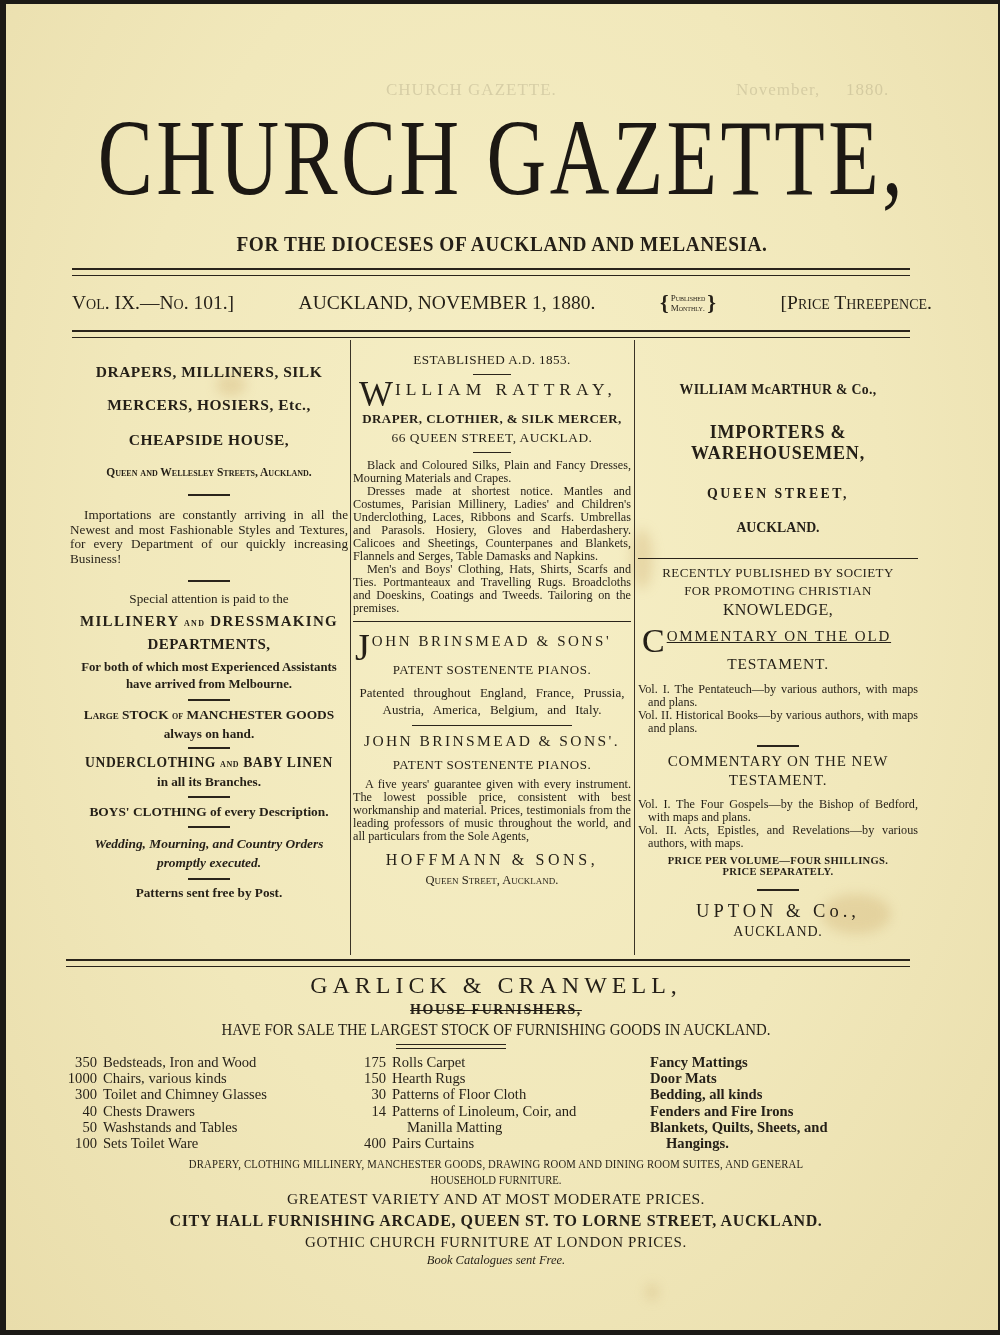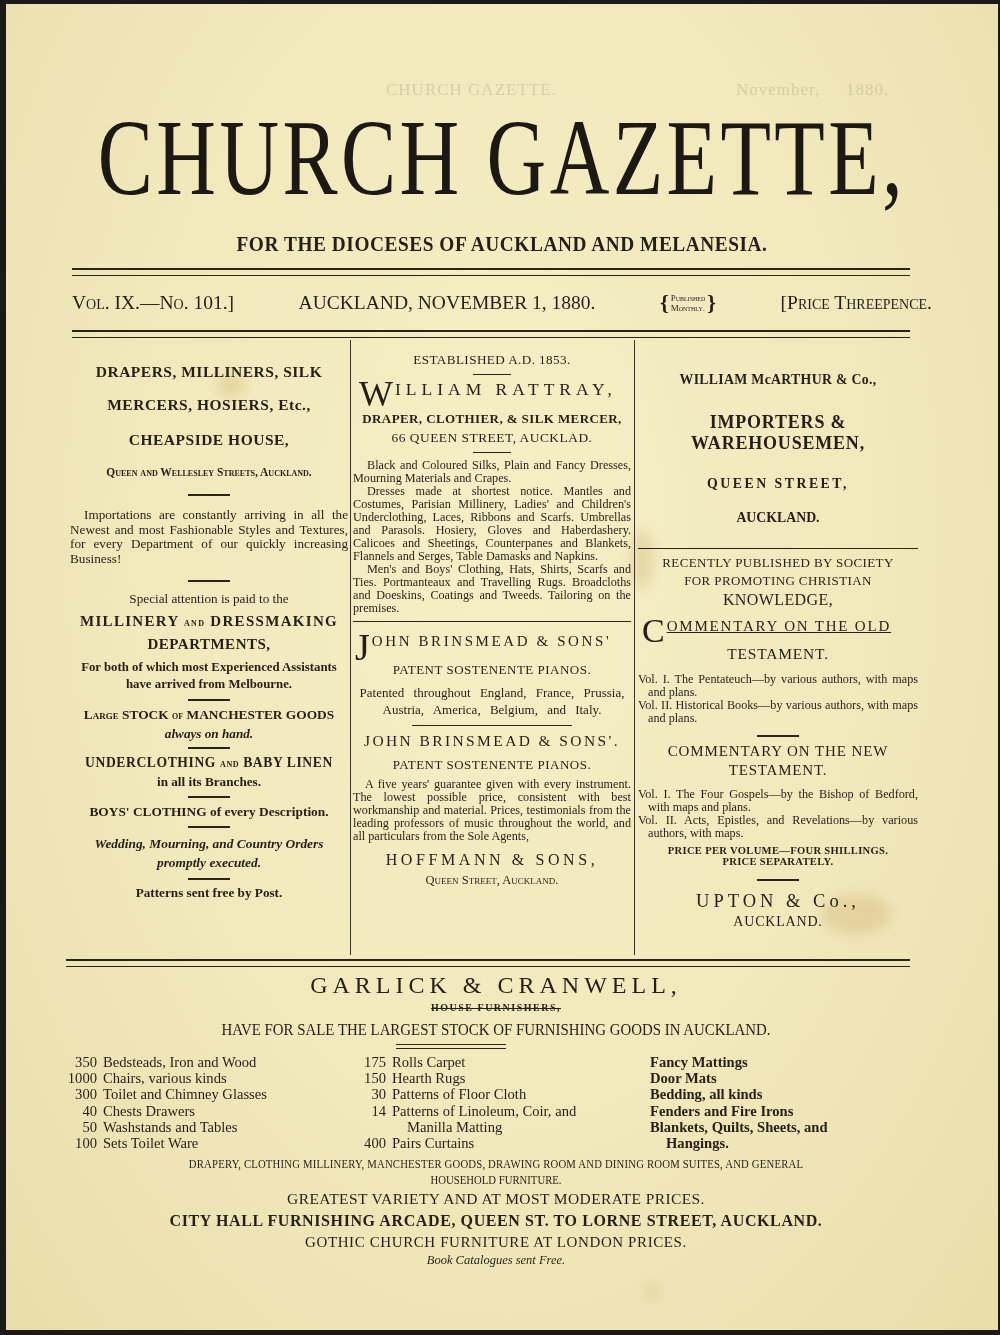--- a/index.html
+++ b/index.html
@@ -130,21 +130,21 @@
     </div>
     <div class="h15b" style="margin-top:6px;">DEPARTMENTS,</div>
     <div class="t13 b" style="margin-top:6px;font-size:12.8px;line-height:17px;">For both of which most Experienced Assistants have arrived from Melbourne.</div>
     <div class="short-rule" style="margin-top:6px;margin-bottom:6px;"></div>
     <div class="b" style="font-size:13.4px;">
       <span class="sc">Large</span>
       <span>STOCK</span>
       <span class="sc" style="font-size:11px;">of</span>
       <span>MANCHESTER GOODS</span>
     </div>
-    <div class="t13 b" style="margin-top:4px;font-style:italic;">always on hand.</div>
+    <div class="t13 b" style="margin-top:4px;">always on hand.</div>
     <div class="short-rule" style="margin-top:6px;margin-bottom:6px;"></div>
     <div class="b" style="font-size:13.6px;letter-spacing:0.6px;">
       <span>UNDERCLOTHING</span>
       <span class="sc" style="font-size:11px;">and</span>
       <span>BABY LINEN</span>
     </div>
     <div class="t13 b" style="margin-top:4px;">in all its Branches.</div>
     <div class="short-rule" style="margin-top:6px;margin-bottom:6px;"></div>
     <div class="b" style="font-size:13.4px;">
       <span>BOYS' CLOTHING</span>
@@ -178,21 +178,21 @@
     <div style="font-size:13px;line-height:17px;margin-top:6px;text-align:center;word-spacing:6px;">Patented throughout England, France, Prussia, Austria, America, Belgium, and Italy.</div>
     <div class="med-rule" style="margin-top:7px;width:160px;"></div>
     <div style="font-size:15.5px;letter-spacing:2.4px;margin-top:6px;">JOHN BRINSMEAD &amp; SONS'.</div>
     <div style="font-size:13px;margin-top:7px;letter-spacing:0.5px;">PATENT SOSTENENTE PIANOS.</div>
     <div class="t12 just" style="text-indent:12px;margin-top:5px;">A five years' guarantee given with every instrument. The lowest possible price, consistent with best workmanship and material. Prices, testimonials from the leading professors of music throughout the world, and all particulars from the Sole Agents,</div>
     <div style="font-size:16px;letter-spacing:3.6px;margin-top:8px;">HOFFMANN &amp; SONS,</div>
     <div class="sc" style="font-size:12.5px;margin-top:4px;">Queen Street, Auckland.</div>
   </div>
 
   <div class="col col-3">
-    <div class="b" style="font-size:13.8px;margin-top:26px;letter-spacing:0.3px;">WILLIAM McARTHUR &amp; Co.,</div>
+    <div class="b" style="font-size:13.8px;margin-top:36px;letter-spacing:0.3px;">WILLIAM McARTHUR &amp; Co.,</div>
     <div class="b" style="font-size:18px;margin-top:24px;letter-spacing:0.8px;">IMPORTERS &amp; WAREHOUSEMEN,</div>
     <div class="b" style="font-size:13.8px;margin-top:22px;letter-spacing:2.5px;">QUEEN STREET,</div>
     <div class="b" style="font-size:13.8px;margin-top:18px;">AUCKLAND.</div>
     <div class="full-rule" style="margin-top:22px;"></div>
     <div style="font-size:13px;margin-top:6px;letter-spacing:0.4px;">RECENTLY PUBLISHED BY SOCIETY</div>
     <div style="font-size:13px;margin-top:2px;letter-spacing:0.4px;">FOR PROMOTING CHRISTIAN</div>
     <div style="font-size:16px;margin-top:2px;letter-spacing:0.4px;">KNOWLEDGE,</div>
     <div style="text-align:left;padding-left:4px;height:24px;margin-top:8px;">
       <span class="dropcap" style="font-size:34px;line-height:28px;">C</span>
       <span style="font-size:15px;letter-spacing:1.8px;text-decoration:underline;">OMMENTARY  ON  THE  OLD</span>
@@ -208,21 +208,21 @@
     <div class="b" style="font-size:10.6px;margin-top:5px;letter-spacing:0.3px;">PRICE PER VOLUME—FOUR SHILLINGS.</div>
     <div class="b" style="font-size:10.6px;letter-spacing:0.3px;">PRICE SEPARATELY.</div>
     <div class="short-rule" style="margin-top:12px;margin-bottom:10px;"></div>
     <div style="font-size:18.5px;letter-spacing:4px;">UPTON &amp; Co.,</div>
     <div style="font-size:14px;margin-top:2px;letter-spacing:0.8px;">AUCKLAND.</div>
   </div>
 
   <div class="rule-double" style="left:60px;top:955px;width:844px;"></div>
 
   <div class="bottom" style="top:968px;font-size:24px;letter-spacing:5px;">GARLICK &amp; CRANWELL,</div>
-  <div class="bottom b" style="top:998px;font-size:10px;letter-spacing:1.5px;text-decoration:line-through;text-decoration-thickness:1px;">HOUSE FURNISHERS,</div>
+  <div class="bottom b" style="top:998px;font-size:14px;letter-spacing:1.5px;text-decoration:line-through;text-decoration-thickness:1px;">HOUSE FURNISHERS,</div>
   <div class="bottom" style="top:1017px;font-size:16px;transform:scaleX(0.93);">HAVE FOR SALE THE LARGEST STOCK OF FURNISHING GOODS IN AUCKLAND.</div>
   <div class="rule-double" style="left:390px;top:1040px;width:110px;height:3px;border-top-width:1px;"></div>
 
   <div class="inventory">
     <div class="inv-col" style="left:0;">
       <div class="inv-row">
           <span class="inv-qty">350</span>
           <span>Bedsteads, Iron and Wood</span>
         </div>
       <div class="inv-row">

